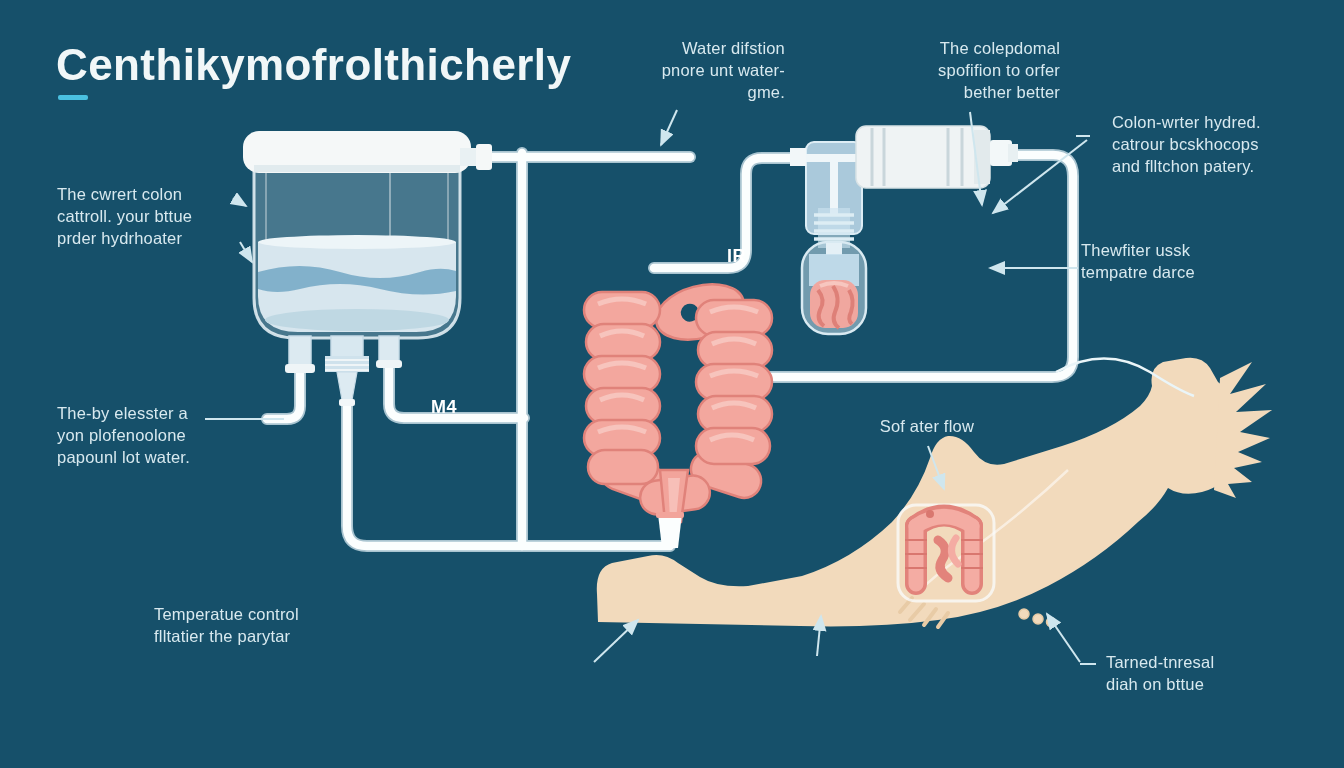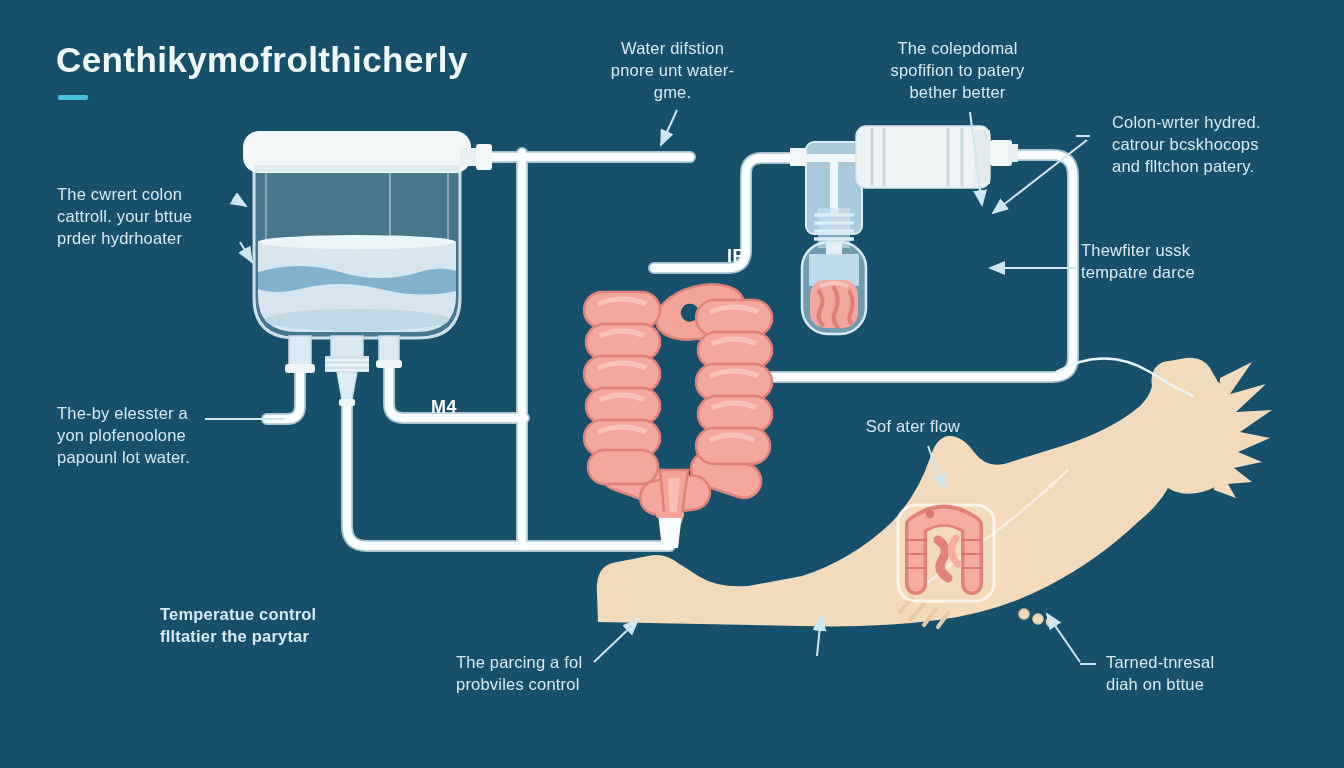--- a/index.html
+++ b/index.html
@@ -11,24 +11,24 @@
   #stage{position:absolute;inset:0;width:1344px;height:768px;}
   svg{position:absolute;left:0;top:0;}
   .label{
     position:absolute;
     color:#D8E9EF;
     font-size:16.5px;
     line-height:1.32;
     letter-spacing:.2px;
     white-space:pre-line;
   }
-  .center{text-align:center;}
+  .center{text-align:right;}
   .title{
     position:absolute;left:56px;top:40px;
-    font-size:35px;font-weight:700;color:#F1F7F8;letter-spacing:.4px;
+    font-size:44px;font-weight:700;color:#F1F7F8;letter-spacing:.4px;
   }
   .title-underline{
     position:absolute;left:58px;top:95px;width:30px;height:5px;
     background:#4AC0E0;border-radius:2px;
   }
   .pipe-tag{
     position:absolute;color:#FFFFFF;font-weight:700;font-size:18px;letter-spacing:.5px;
   }
   .pu{fill:none;stroke:#A9C4D0;stroke-width:12;stroke-linecap:round;}
   .po{fill:none;stroke:#FBFEFE;stroke-width:8.5;stroke-linecap:round;}
@@ -235,43 +235,41 @@
 </svg>
 
 <div class="title">Centhikymofrolthicherly</div>
 <div class="title-underline"></div>
 
 <div class="label center" style="left:560px;top:38px;width:225px;">Water difstion
 pnore unt water-
 gme.</div>
 
 <div class="label center" style="left:855px;top:38px;width:205px;">The colepdomal
-spofifion to patery
+spofifion to orfer
 bether better</div>
 
 <div class="label" style="left:1096px;top:112px;width:215px;margin-left:16px;">Colon-wrter hydred.
 catrour bcskhocops
 and flltchon patery.</div>
 
 <div class="label" style="left:57px;top:184px;width:200px;">The cwrert colon
 cattroll. your bttue
 prder hydrhoater</div>
 
 <div class="label" style="left:1081px;top:240px;width:175px;">Thewfiter ussk
 tempatre darce</div>
 
 <div class="label" style="left:57px;top:403px;width:210px;">The-by elesster a
 yon plofenoolone
 papounl lot water.</div>
 
-<div class="label" style="left:160px;top:604px;width:235px;font-weight:bold;">Temperatue control
+<div class="label" style="left:154px;top:604px;width:235px;">Temperatue control
 flltatier the parytar</div>
 
-<div class="label" style="left:456px;top:652px;width:210px;">The parcing a fol
-probviles control</div>
 
 
 <div class="label" style="left:1106px;top:652px;width:175px;">Tarned-tnresal
 diah on bttue</div>
 
 <div class="label center" style="left:852px;top:416px;width:122px;">Sof ater flow</div>
 
 <div class="pipe-tag" style="left:727px;top:246px;">IR</div>
 
 <div class="pipe-tag" style="left:431px;top:397px;">M4</div>

